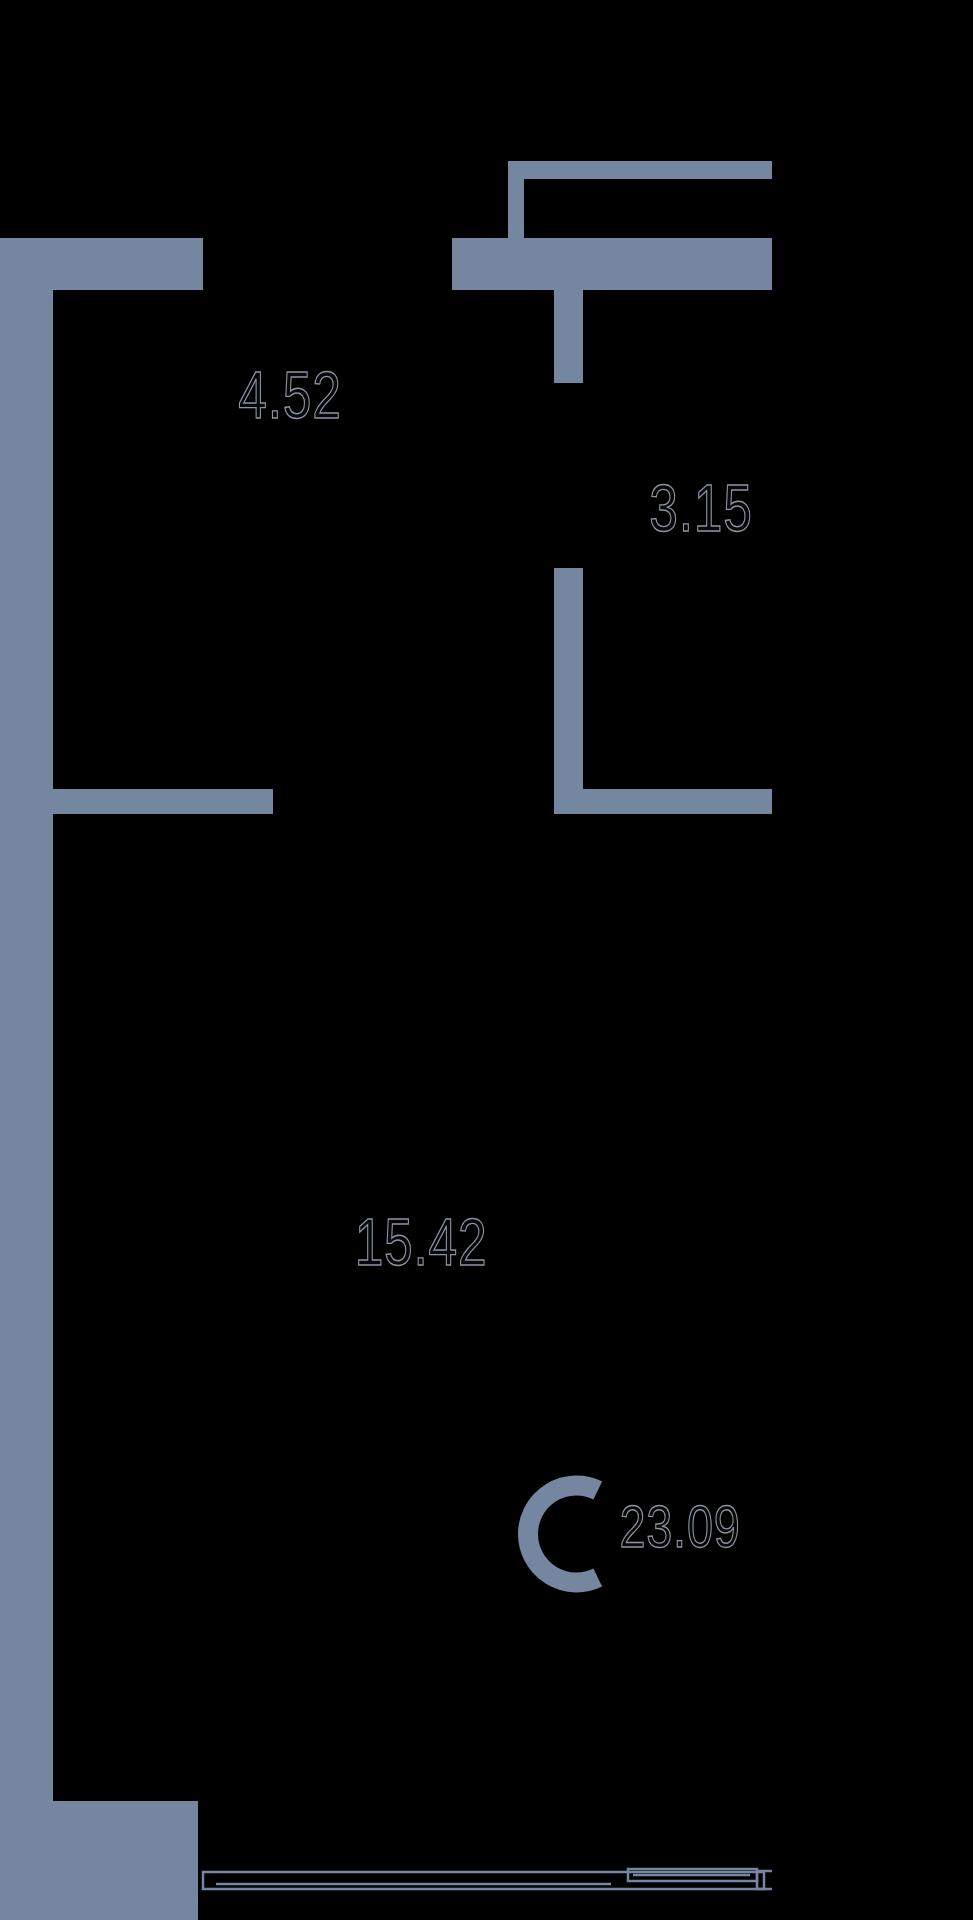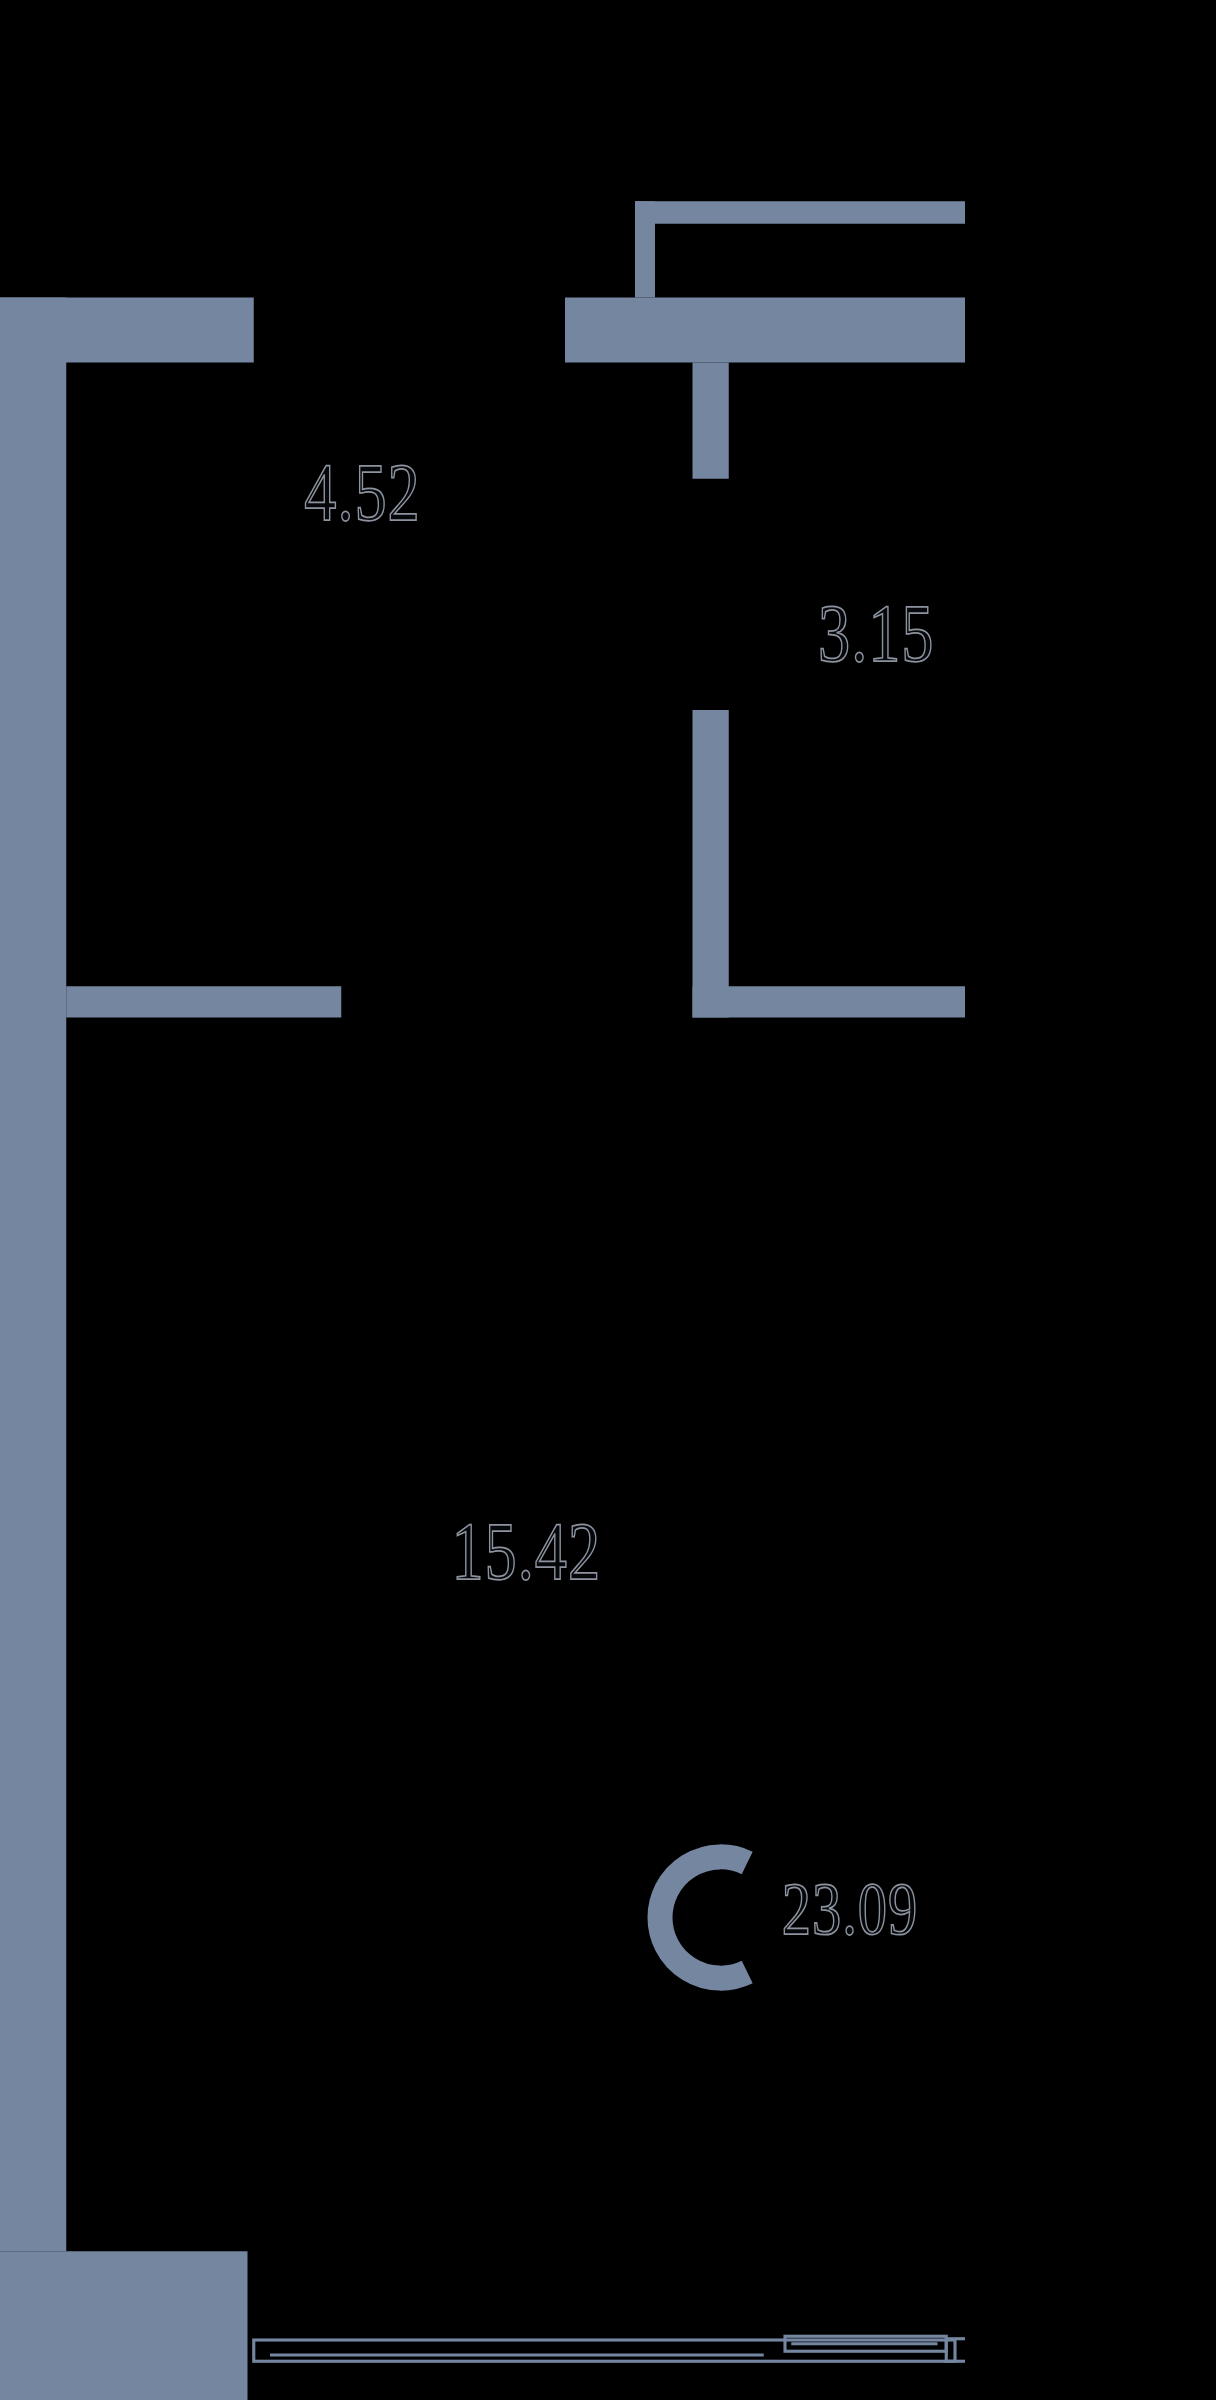--- a/index.html
+++ b/index.html
@@ -6,21 +6,21 @@
     margin: 0;
     padding: 0;
     background: #000;
   }
   #plan-root {
     position: relative;
     width: 772px;
     height: 1920px;
     background: #000;
     overflow: hidden;
-    font-family: Liberation Serif, serif;
+    font-family: Liberation Sans, sans-serif;
   }
   #plan-svg {
     position: absolute;
     left: 0;
     top: 0;
     width: 973px;
     height: 1920px;
     display: block;
   }
   .area-label {

